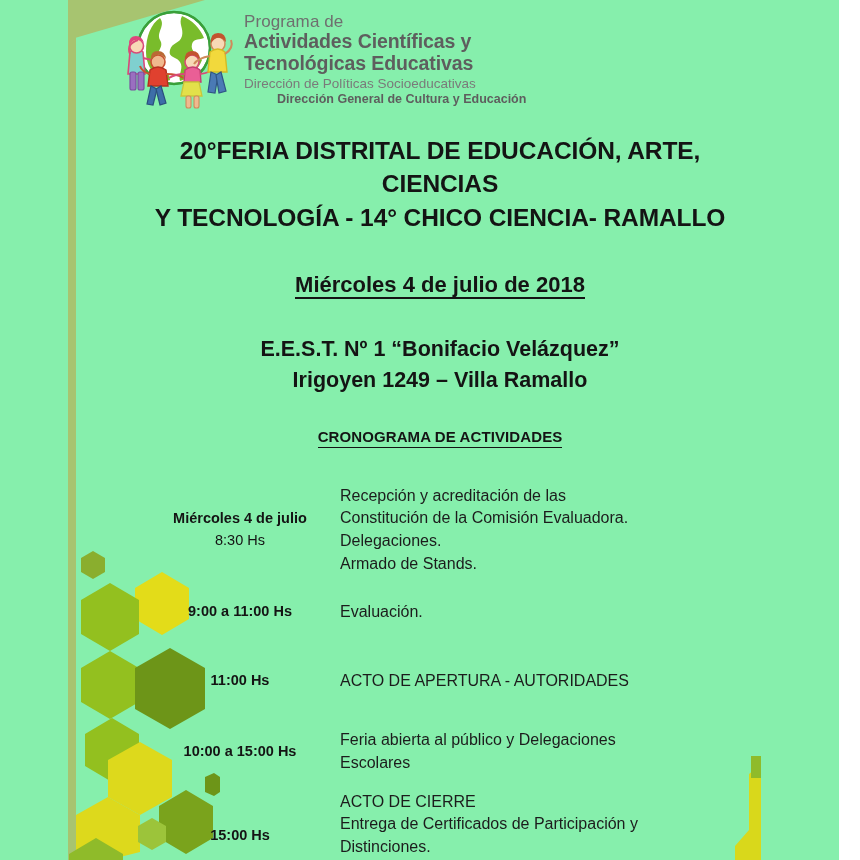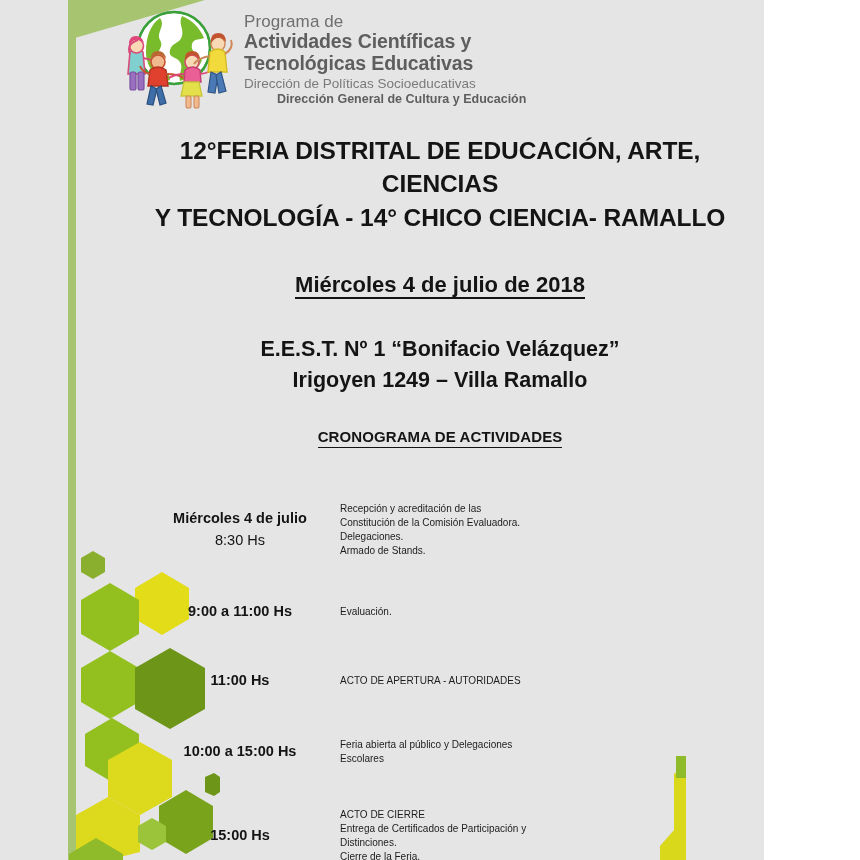--- a/index.html
+++ b/index.html
@@ -6,24 +6,24 @@
     margin: 0;
     padding: 0;
     background: #ffffff;
   }
   body {
     font-family: "Liberation Sans", sans-serif;
     color: #1a1a1a;
   }
   #page {
     position: relative;
-    width: 764px;
+    width: 839px;
     height: 860px;
     overflow: hidden;
-    background: #e5e5e5;
+    background: #86efac;
   }
 
   
   .deco-left {
     position: absolute;
     left: 0; top: 0;
     width: 220px; height: 860px;
     overflow: hidden;
     pointer-events: none;
   }
@@ -135,21 +135,21 @@
     font-size: 14.5px;
     line-height: 1.5;
     color: #141414;
     padding-right: 10px;
     box-sizing: border-box;
   }
   .row .time .b { font-weight: 700; display: block; }
   .row .time .n { font-weight: 400; display: block; }
   .row .desc {
     flex: 1 1 auto;
-    font-size: 10px;
+    font-size: 16px;
     line-height: 1.42;
     color: #1c1c1c;
     font-weight: 400;
   }
   .row .desc .strong { font-weight: 400; }
   .row .desc div { white-space: nowrap; }
 
   .r1 { height: 96px; }
   .r2 { height: 68px; }
   .r3 { height: 70px; align-items: center; }
@@ -260,21 +260,21 @@
       <div class="logo-text">
         <div class="lt1">Programa de</div>
         <div class="lt2">Actividades Científicas y</div>
         <div class="lt3">Tecnológicas Educativas</div>
         <div class="lt4">Dirección de Políticas Socioeducativas</div>
         <div class="lt5">Dirección General de Cultura y Educación</div>
       </div>
     </div>
 
     <div class="title">
-      <span>12°FERIA DISTRITAL DE EDUCACIÓN, ARTE,</span>
+      <span>20°FERIA DISTRITAL DE EDUCACIÓN, ARTE,</span>
       <span>CIENCIAS</span>
       <span class="ln3">Y TECNOLOGÍA  - 14° CHICO CIENCIA- RAMALLO</span>
     </div>
 
     <div class="date-line">
       <span>Miércoles 4 de julio de 2018</span>
     </div>
 
     <div class="venue">
       <div>E.E.S.T. Nº 1 “Bonifacio Velázquez”</div>

